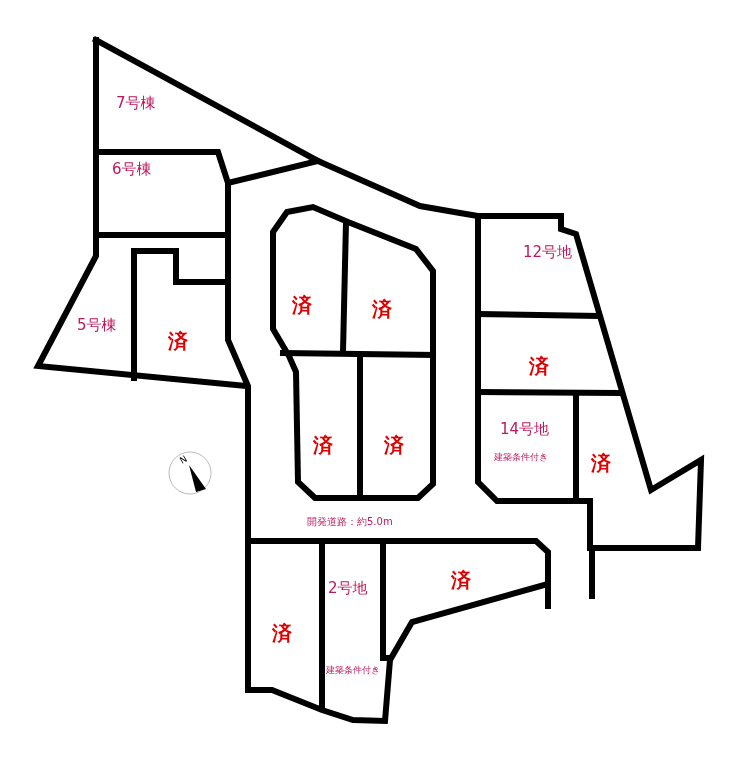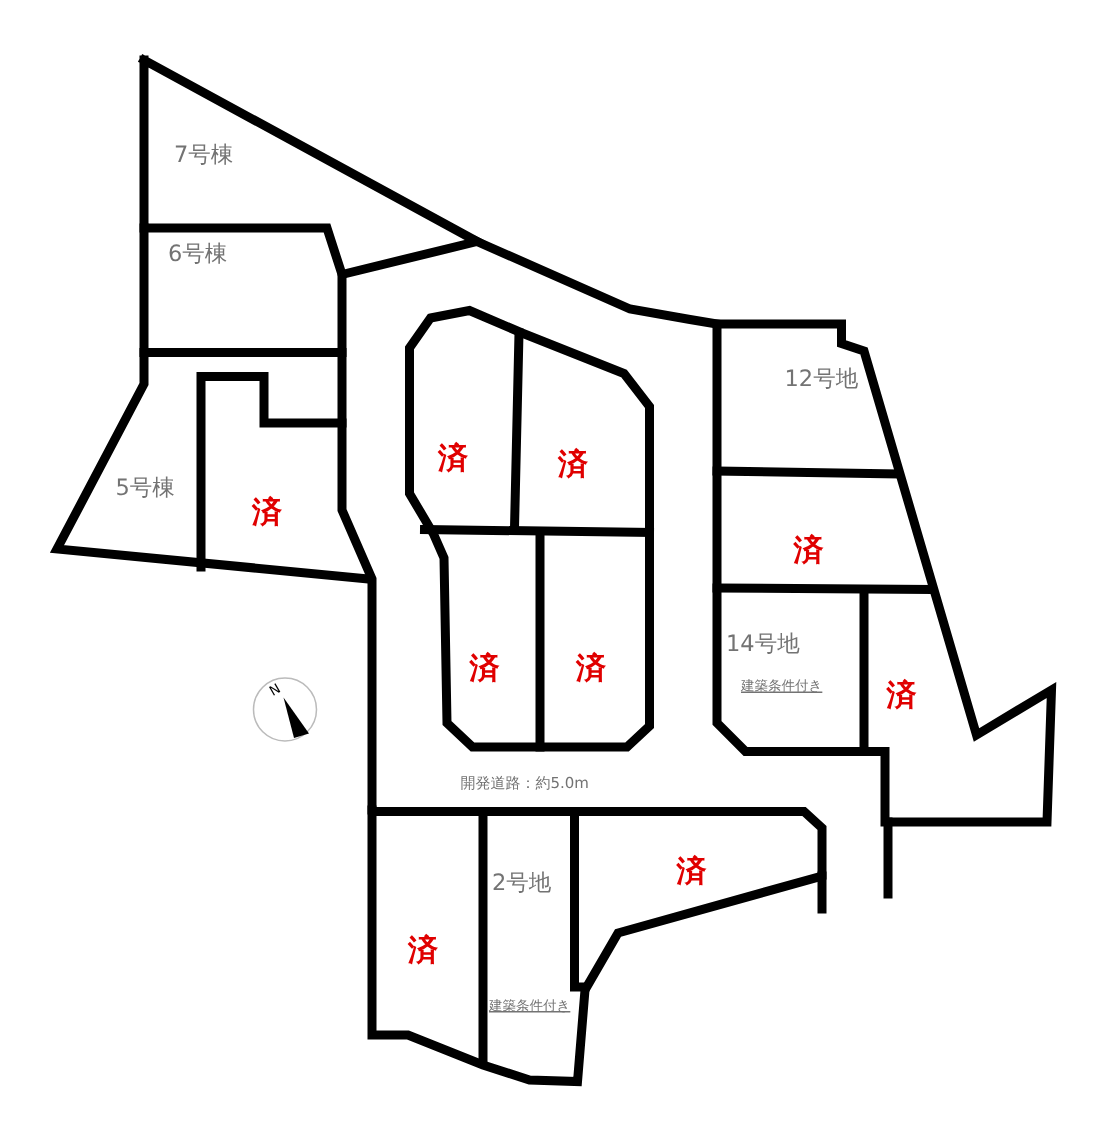--- a/index.html
+++ b/index.html
@@ -1,21 +1,21 @@
 <!DOCTYPE html>
 <html><head>
 <meta charset="utf-8">
 <style>
   html, body { margin:0; padding:0; background:#ffffff; }
   body { width:740px; height:759px; overflow:hidden; position:relative; font-family:"DejaVu Sans", sans-serif; }
   svg { position:absolute; left:0; top:0; }
   .line { fill:none; stroke:#000; stroke-width:6; stroke-linejoin:miter; stroke-linecap:square; }
-  .lbl { position:absolute; font-family:"DejaVu Sans", sans-serif; color:#737373; white-space:nowrap; }
+  .lbl { position:absolute; font-family:"DejaVu Sans", sans-serif; color:#be185d; white-space:nowrap; }
   .lot { font-size:15px; }
-  .small { font-size:9px;text-decoration:underline; }
+  .small { font-size:9px; }
   .sold { color:#e00000; font-weight:bold; font-size:20px; }
   .road { font-size:10px; }
 </style>
 </head>
 <body>
 
 <svg width="740" height="759" viewBox="0 0 740 759">
 
   <polyline class="line" points="96,40 96,152 218,152 228,183 318,161 96,40"></polyline>
   <polyline class="line" points="318,161 420,206 460,213 478,216"></polyline>
@@ -50,20 +50,20 @@
 <div class="lbl lot" style="left:116px;top:94px">7号棟</div>
 <div class="lbl lot" style="left:112px;top:160px">6号棟</div>
 <div class="lbl lot" style="left:77px;top:316px">5号棟</div>
 <div class="lbl sold" style="left:168px;top:328px">済</div>
 <div class="lbl sold" style="left:292px;top:292px">済</div>
 <div class="lbl sold" style="left:372px;top:296px">済</div>
 <div class="lbl sold" style="left:313px;top:432px">済</div>
 <div class="lbl sold" style="left:384px;top:432px">済</div>
 <div class="lbl lot" style="left:523px;top:243px">12号地</div>
 <div class="lbl sold" style="left:529px;top:353px">済</div>
-<div class="lbl lot" style="left:484px;top:420px">14号地</div>
+<div class="lbl lot" style="left:500px;top:420px">14号地</div>
 <div class="lbl small" style="left:494px;top:451px">建築条件付き</div>
 <div class="lbl sold" style="left:591px;top:450px">済</div>
 <div class="lbl road" style="left:307px;top:515px">開発道路：約5.0m</div>
 <div class="lbl sold" style="left:272px;top:620px">済</div>
 <div class="lbl lot" style="left:328px;top:579px">2号地</div>
 <div class="lbl small" style="left:326px;top:664px">建築条件付き</div>
 <div class="lbl sold" style="left:451px;top:567px">済</div>
 
 </body></html>

